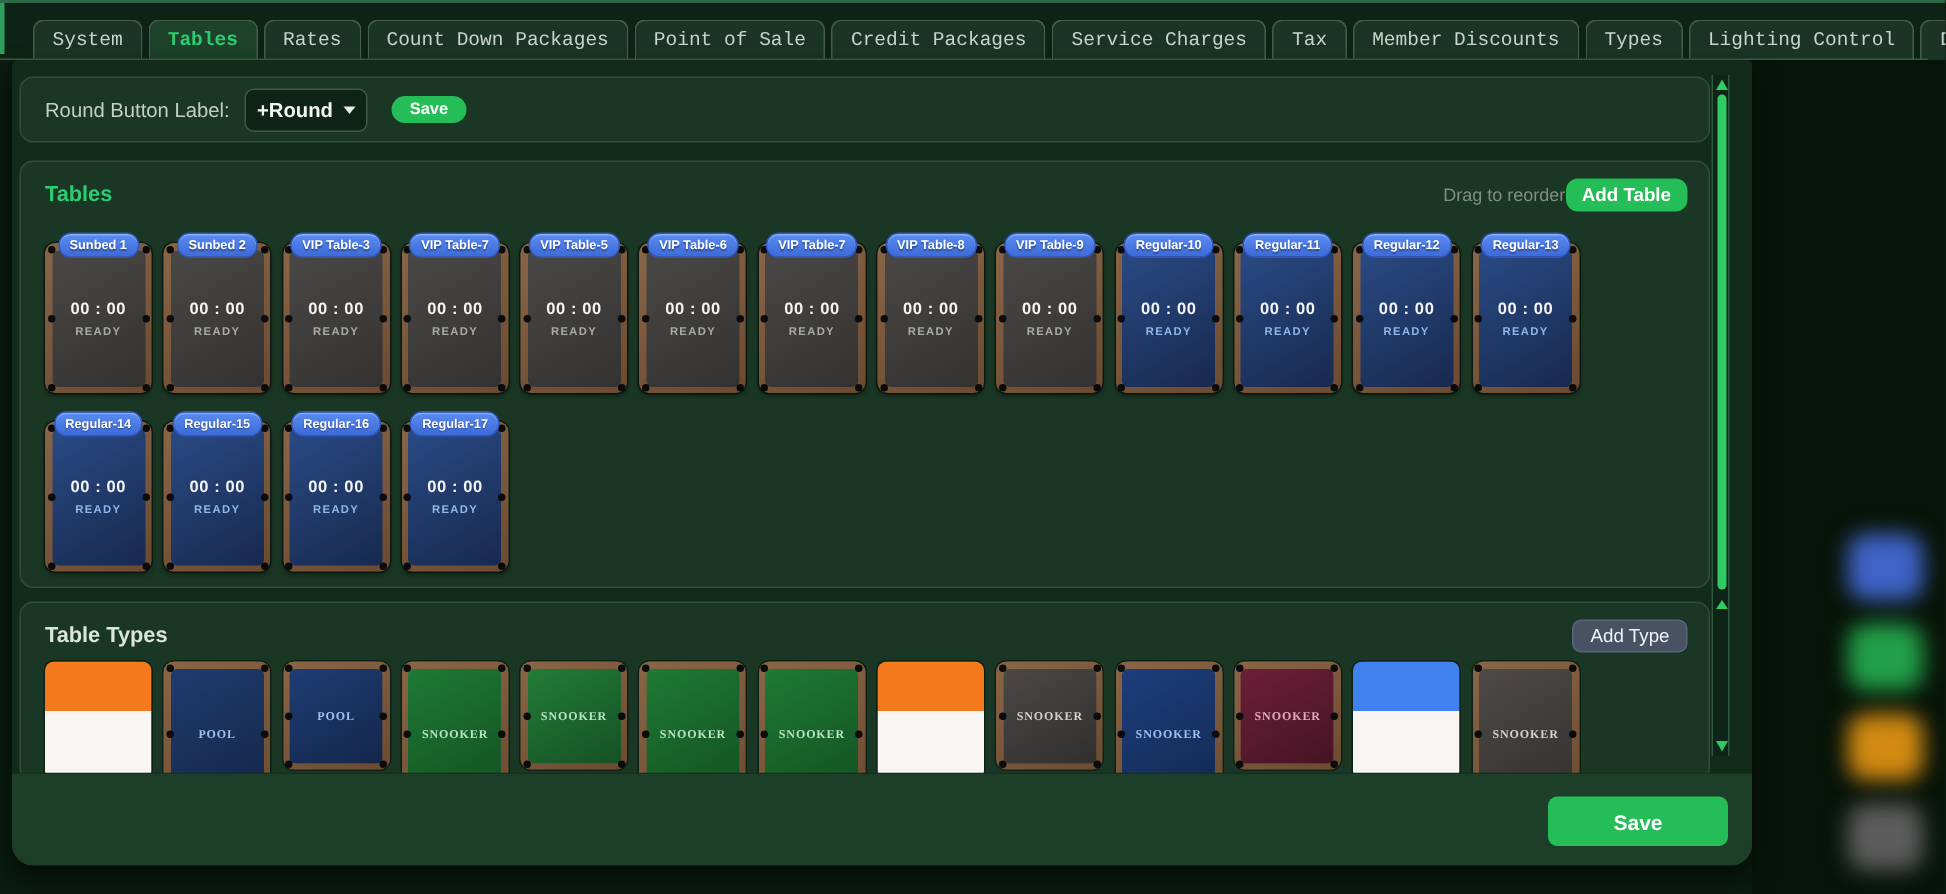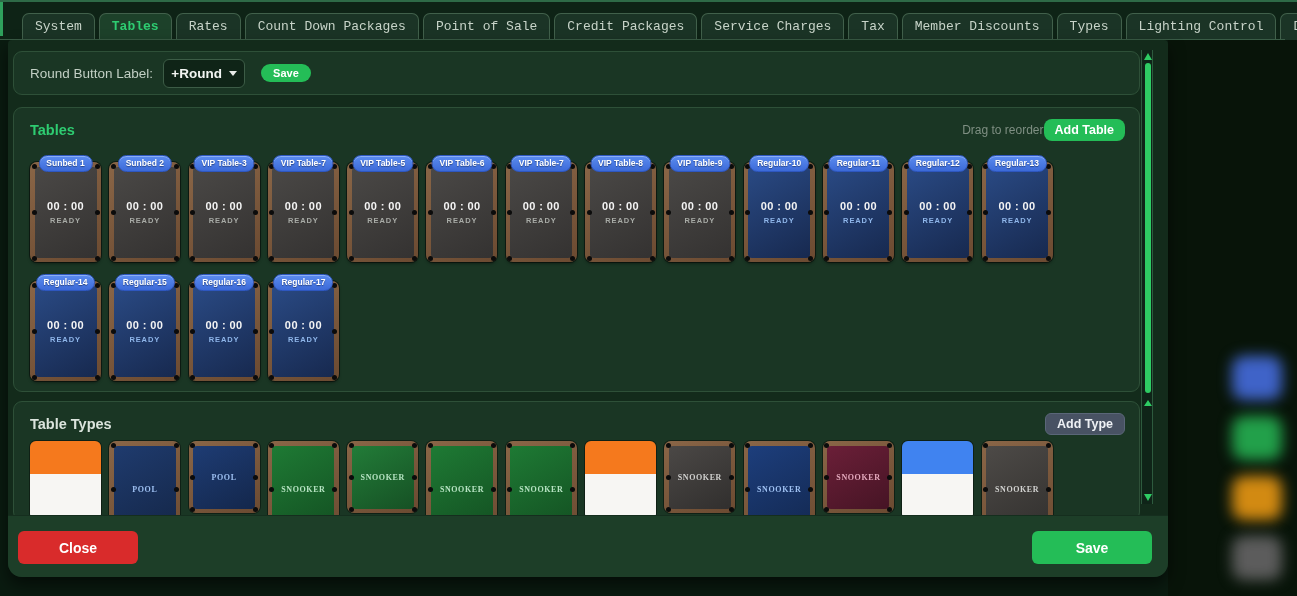--- a/index.html
+++ b/index.html
@@ -66,21 +66,21 @@
   .d-bl{left:1.5px;bottom:1.5px;} .d-br{right:1.5px;bottom:1.5px;}
   .d-ml{left:1.5px;top:calc(50% - 2.5px);} .d-mr{right:1.5px;top:calc(50% - 2.5px);}
   .badge { position:absolute; top:-7.5px; left:50%; transform:translateX(-50%); z-index:3;
     background:linear-gradient(#5b8cf0,#3c6ad8); border:1px solid #2e57c0; border-radius:9px;
     color:#fff; font-size:8.5px; font-weight:bold; padding:2.5px 7px; white-space:nowrap;
     text-shadow:0 1px 1px rgba(0,0,0,.4); box-shadow:inset 0 1px 0 rgba(255,255,255,.3); }
 
   
   #types-panel { margin-top:9px; height:120px; overflow:hidden; }
   #types-title { font-size:14.5px; font-weight:bold; color:#dbe4dd; }
-  .btn-slate { background:#485263; color:#eef1f5; font-weight:bold; font-size:12.5px;
+  .btn-slate { background:#485263; color:#eef1f5; font-weight:normal; font-size:12.5px;
     padding:3px 11px; border-radius:6px; border:1px solid #5a6678; cursor:pointer; }
   #types-row { display:flex; gap:8.3px; padding:6px 14px 0 16px; align-items:flex-start; }
   .type-card { position:relative; width:71px; border-radius:7px; cursor:pointer;
     box-shadow:0 0 0 1px rgba(0,0,0,.4); }
   .type-card.bordered { background:linear-gradient(150deg,#8a6647,#6b4a31); }
   .type-card .tfelt { position:absolute; left:4.5px; top:4.5px; right:4.5px; bottom:4.5px;
     border-radius:4px; display:flex; align-items:center; justify-content:center;font-family:Liberation Serif, serif; }
   .type-label { font-size:8px; font-weight:bold; letter-spacing:.6px; }
   .type-card.split { overflow:hidden; border-radius:6px; }
   .split-top { height:33px; }
@@ -505,18 +505,17 @@
     </div>
 
     <div id="scrollbar">
       <div id="sb-up" class="sb-arrow"></div>
       <div id="sb-thumb"></div>
       <div id="sb-mid-up" class="sb-arrow"></div>
       <div id="sb-down" class="sb-arrow"></div>
     </div>
 
     <div id="footer">
-      <button id="close-btn">Close</button>
       <button id="footer-save-btn">Save</button>
     </div>
 
   </div>
 </div>
 
 </body></html>

